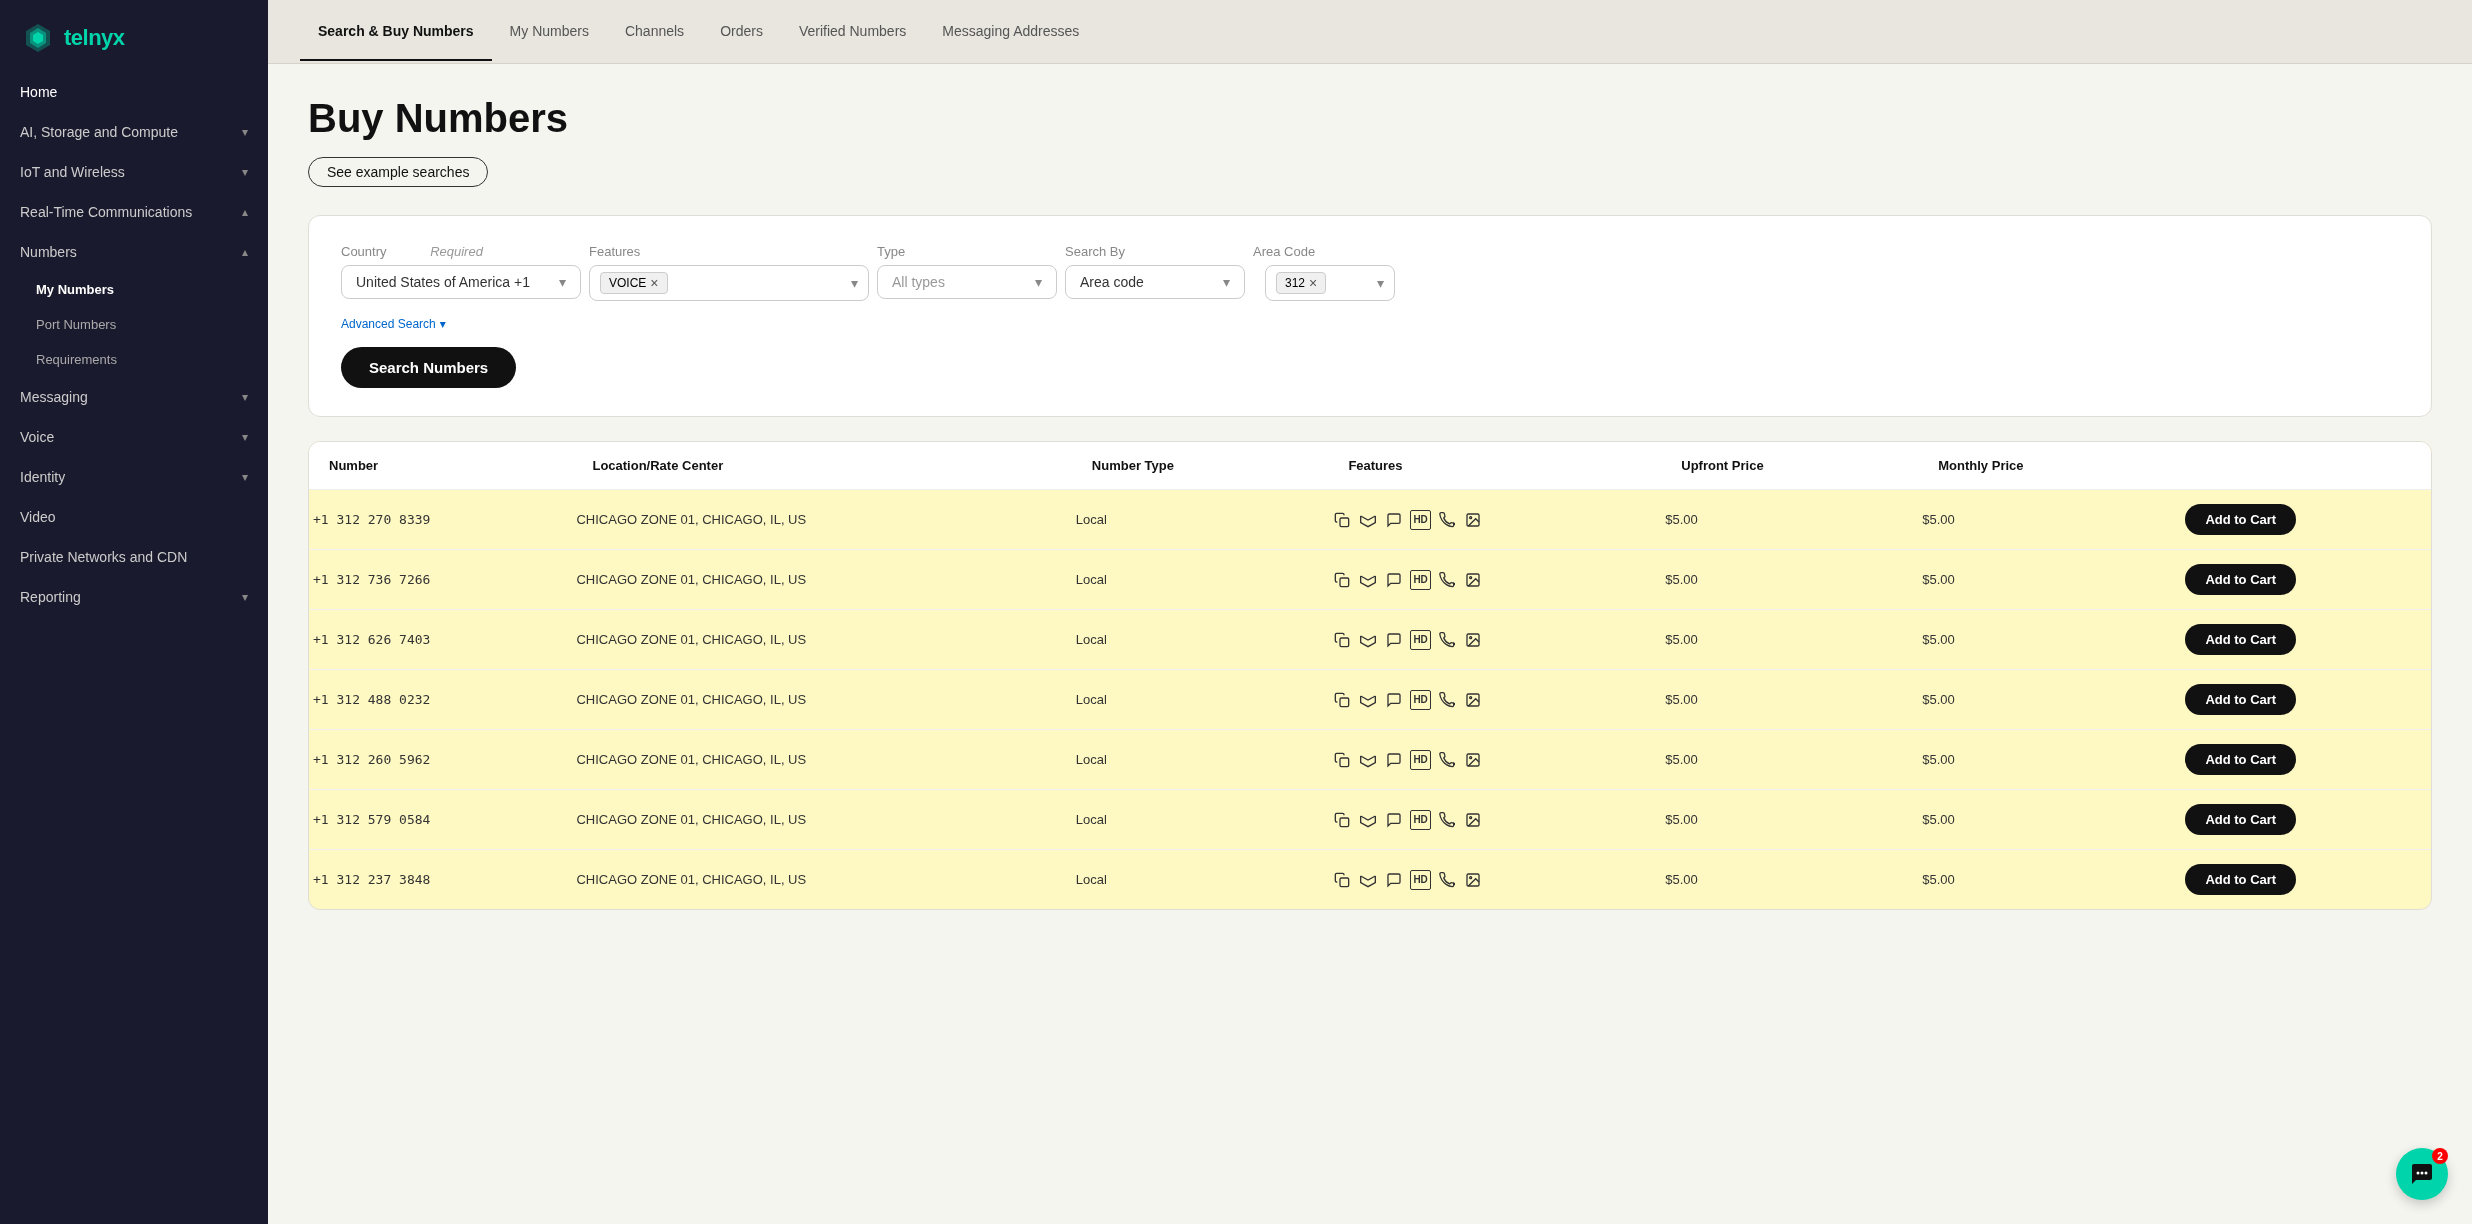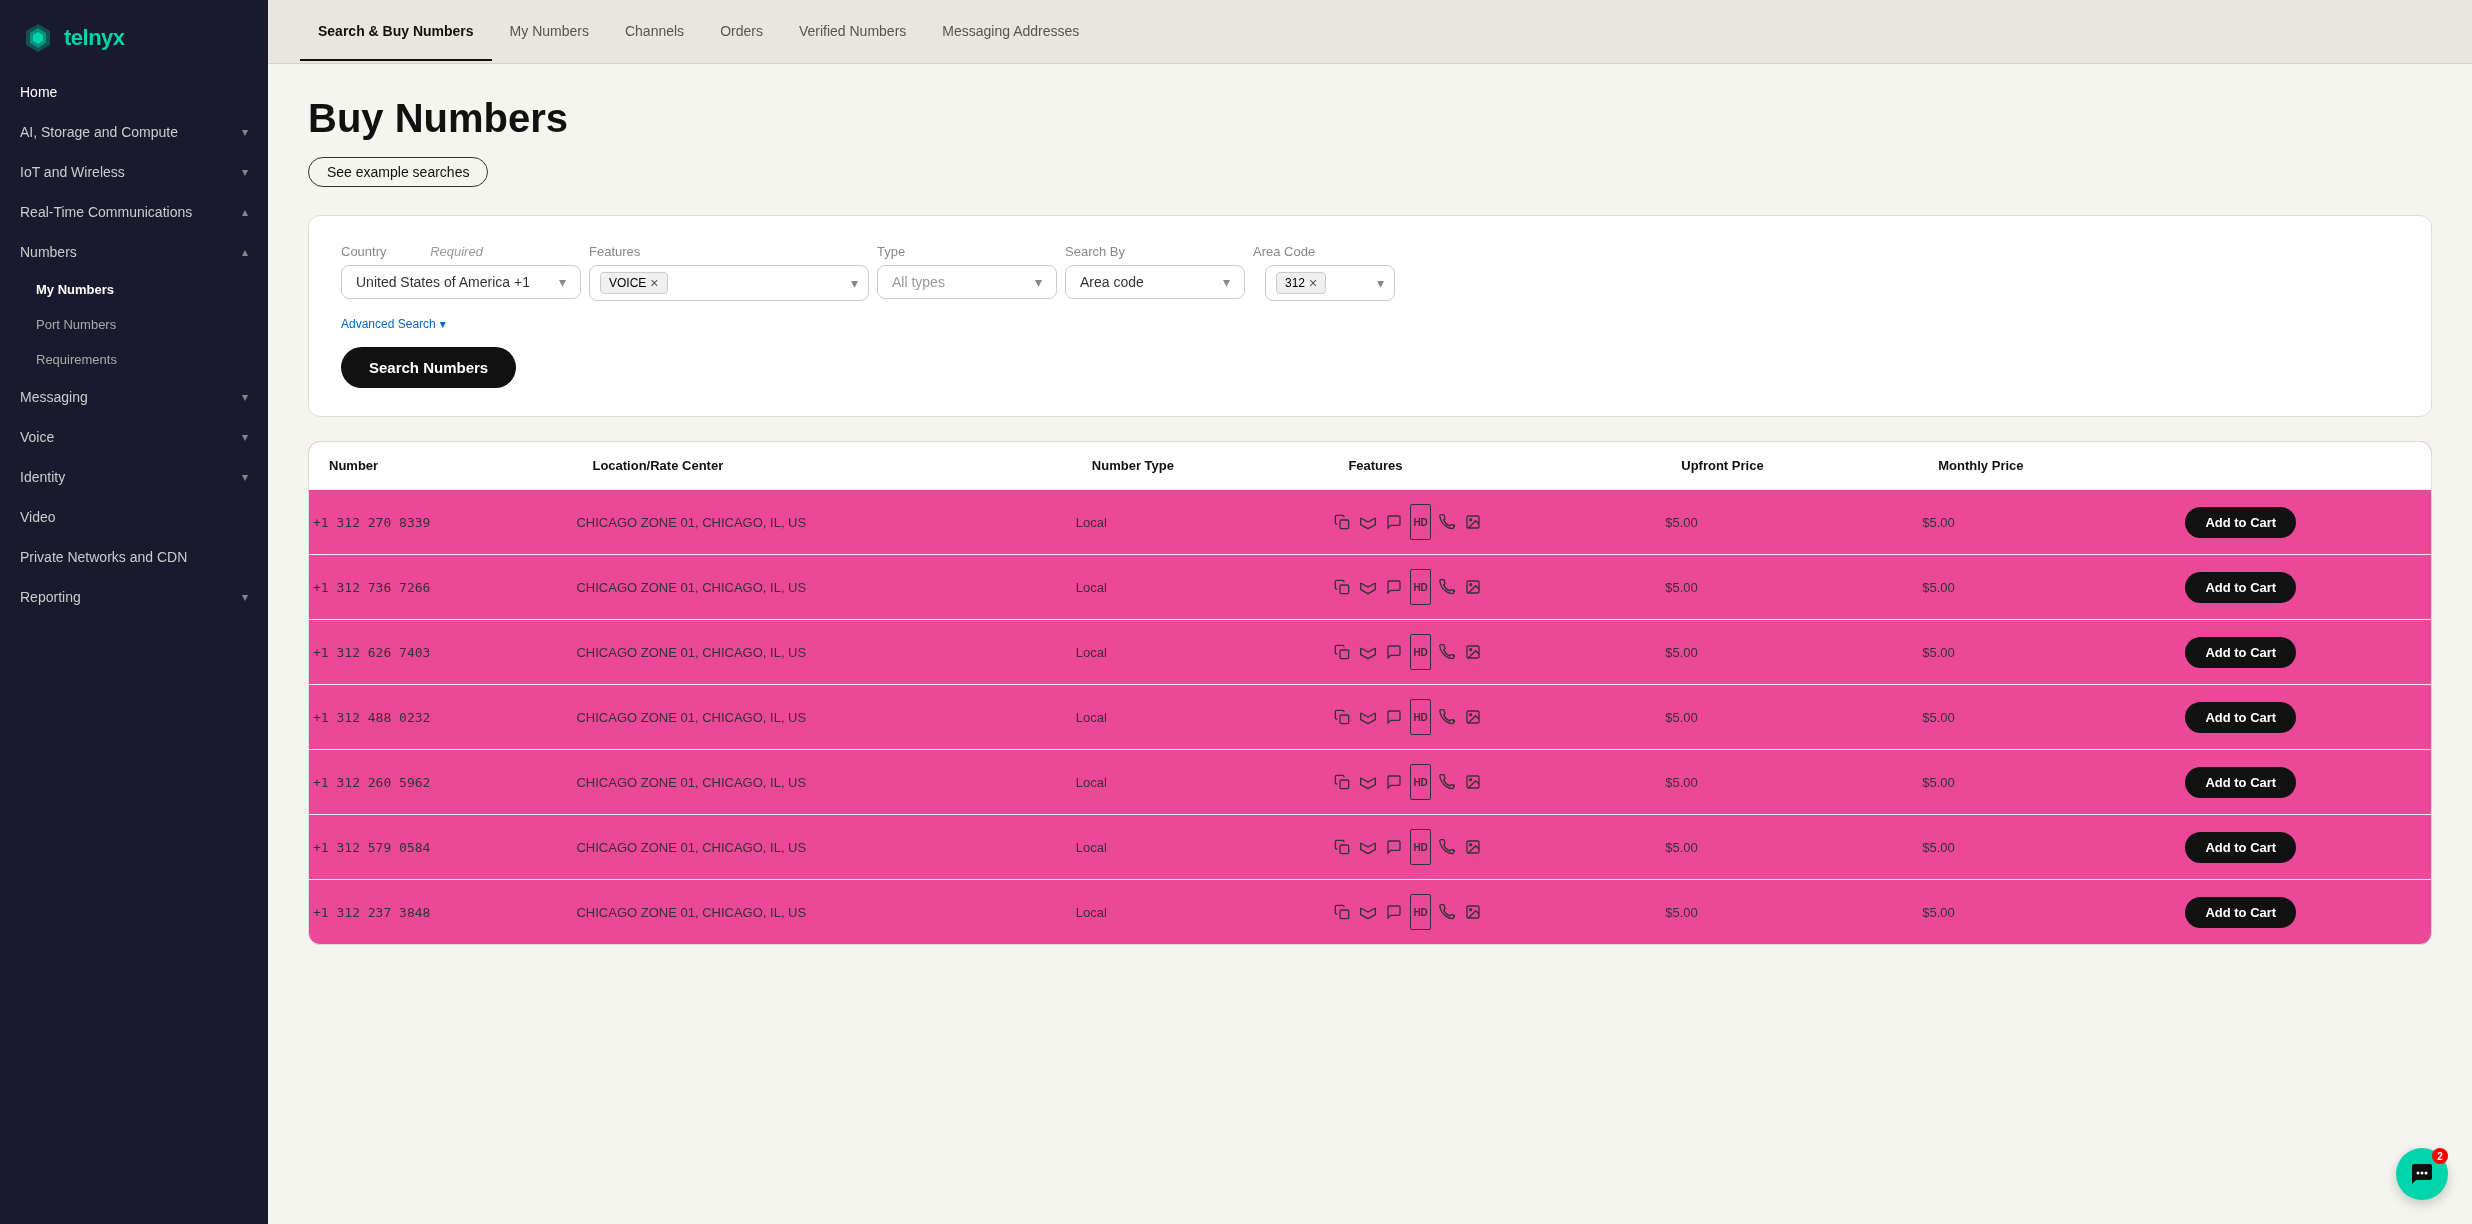--- a/index.html
+++ b/index.html
@@ -215,21 +215,21 @@
       border: none;
       border-radius: 24px;
       padding: 12px 28px;
       font-size: 15px;
       font-weight: 600;
       cursor: pointer;
     }
 
     
     .results-panel {
-      background: #ec4899;
+      background: #fef9c3;
       border-radius: 12px;
       border: 1px solid #e0ddd6;
       overflow: hidden;
     }
     .results-table {
       width: 100%;
       border-collapse: collapse;
     }
     .results-table th {
       text-align: left;
@@ -244,21 +244,21 @@
       padding: 14px 4px;
       font-size: 13px;
       color: #333;
       border-bottom: 1px solid #f0f0f0;
     }
     .results-table tr:last-child td { border-bottom: none; }
     .phone-number { font-weight: 500; font-family: monospace; font-size: 14px; }
     .feature-icons { display: flex; gap: 6px; align-items: center; }
     .feat-icon {
       width: 20px;
-      height: 36px;
+      height: 20px;
       display: flex;
       align-items: center;
       justify-content: center;
       font-size: 14px;
       color: #333;
     }
     .add-cart-btn {
       background: #111;
       color: #fff;
       border: none;

